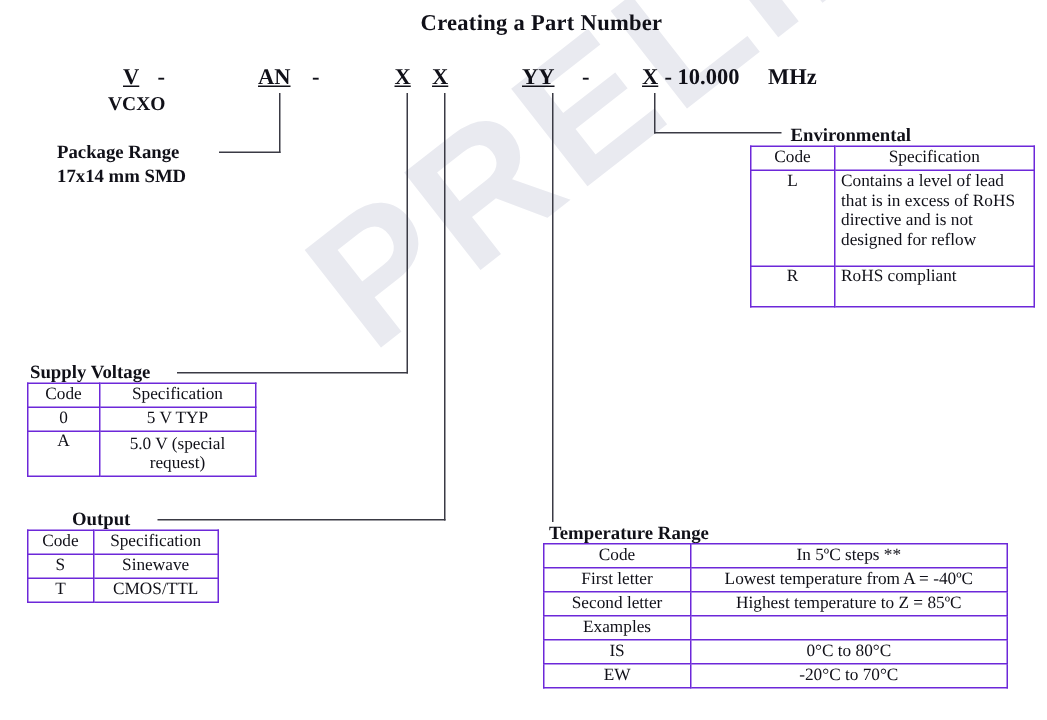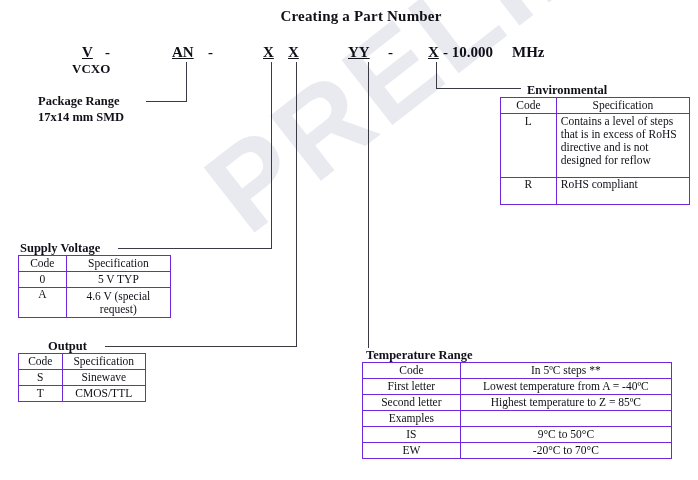--- a/index.html
+++ b/index.html
@@ -158,21 +158,21 @@
         <col style="width:56px">
         <col style="width:134px">
       </colgroup>
     <tbody>
       <tr>
         <td>Code</td>
         <td>Specification</td>
       </tr>
       <tr>
         <td class="tall" style="vertical-align:top;">L</td>
-        <td class="tall left">Contains a level of steps that is in excess of RoHS directive and is not designed for reflow</td>
+        <td class="tall left">Contains a level of lead that is in excess of RoHS directive and is not designed for reflow</td>
       </tr>
       <tr>
         <td style="height:26px; vertical-align:top;">R</td>
         <td class="left" style="height:26px; vertical-align:top;">RoHS compliant</td>
       </tr>
     </tbody>
   </table>
 
   <div class="cap" style="left:20px; top:241px;">Supply Voltage</div>
 
@@ -185,21 +185,21 @@
       <tr>
         <td>Code</td>
         <td>Specification</td>
       </tr>
       <tr>
         <td>0</td>
         <td>5 V TYP</td>
       </tr>
       <tr>
         <td style="height:29px; vertical-align:top;">A</td>
-        <td style="height:29px;">4.6 V (special request)</td>
+        <td style="height:29px;">5.0 V (special request)</td>
       </tr>
     </tbody>
   </table>
 
   <div class="cap" style="left:48px; top:339px;">Output</div>
 
   <table class="t" style="left:18px; top:353px; width:128px;">
     <colgroup>
         <col style="width:44px">
         <col style="width:84px">
@@ -239,21 +239,21 @@
       <tr>
         <td>Second letter</td>
         <td>Highest temperature to Z = 85ºC</td>
       </tr>
       <tr>
         <td>Examples</td>
         <td class="blank"></td>
       </tr>
       <tr>
         <td>IS</td>
-        <td>9°C to 50°C</td>
+        <td>0°C to 80°C</td>
       </tr>
       <tr>
         <td>EW</td>
         <td>-20°C to 70°C</td>
       </tr>
     </tbody>
   </table>
 
 </div>
 

